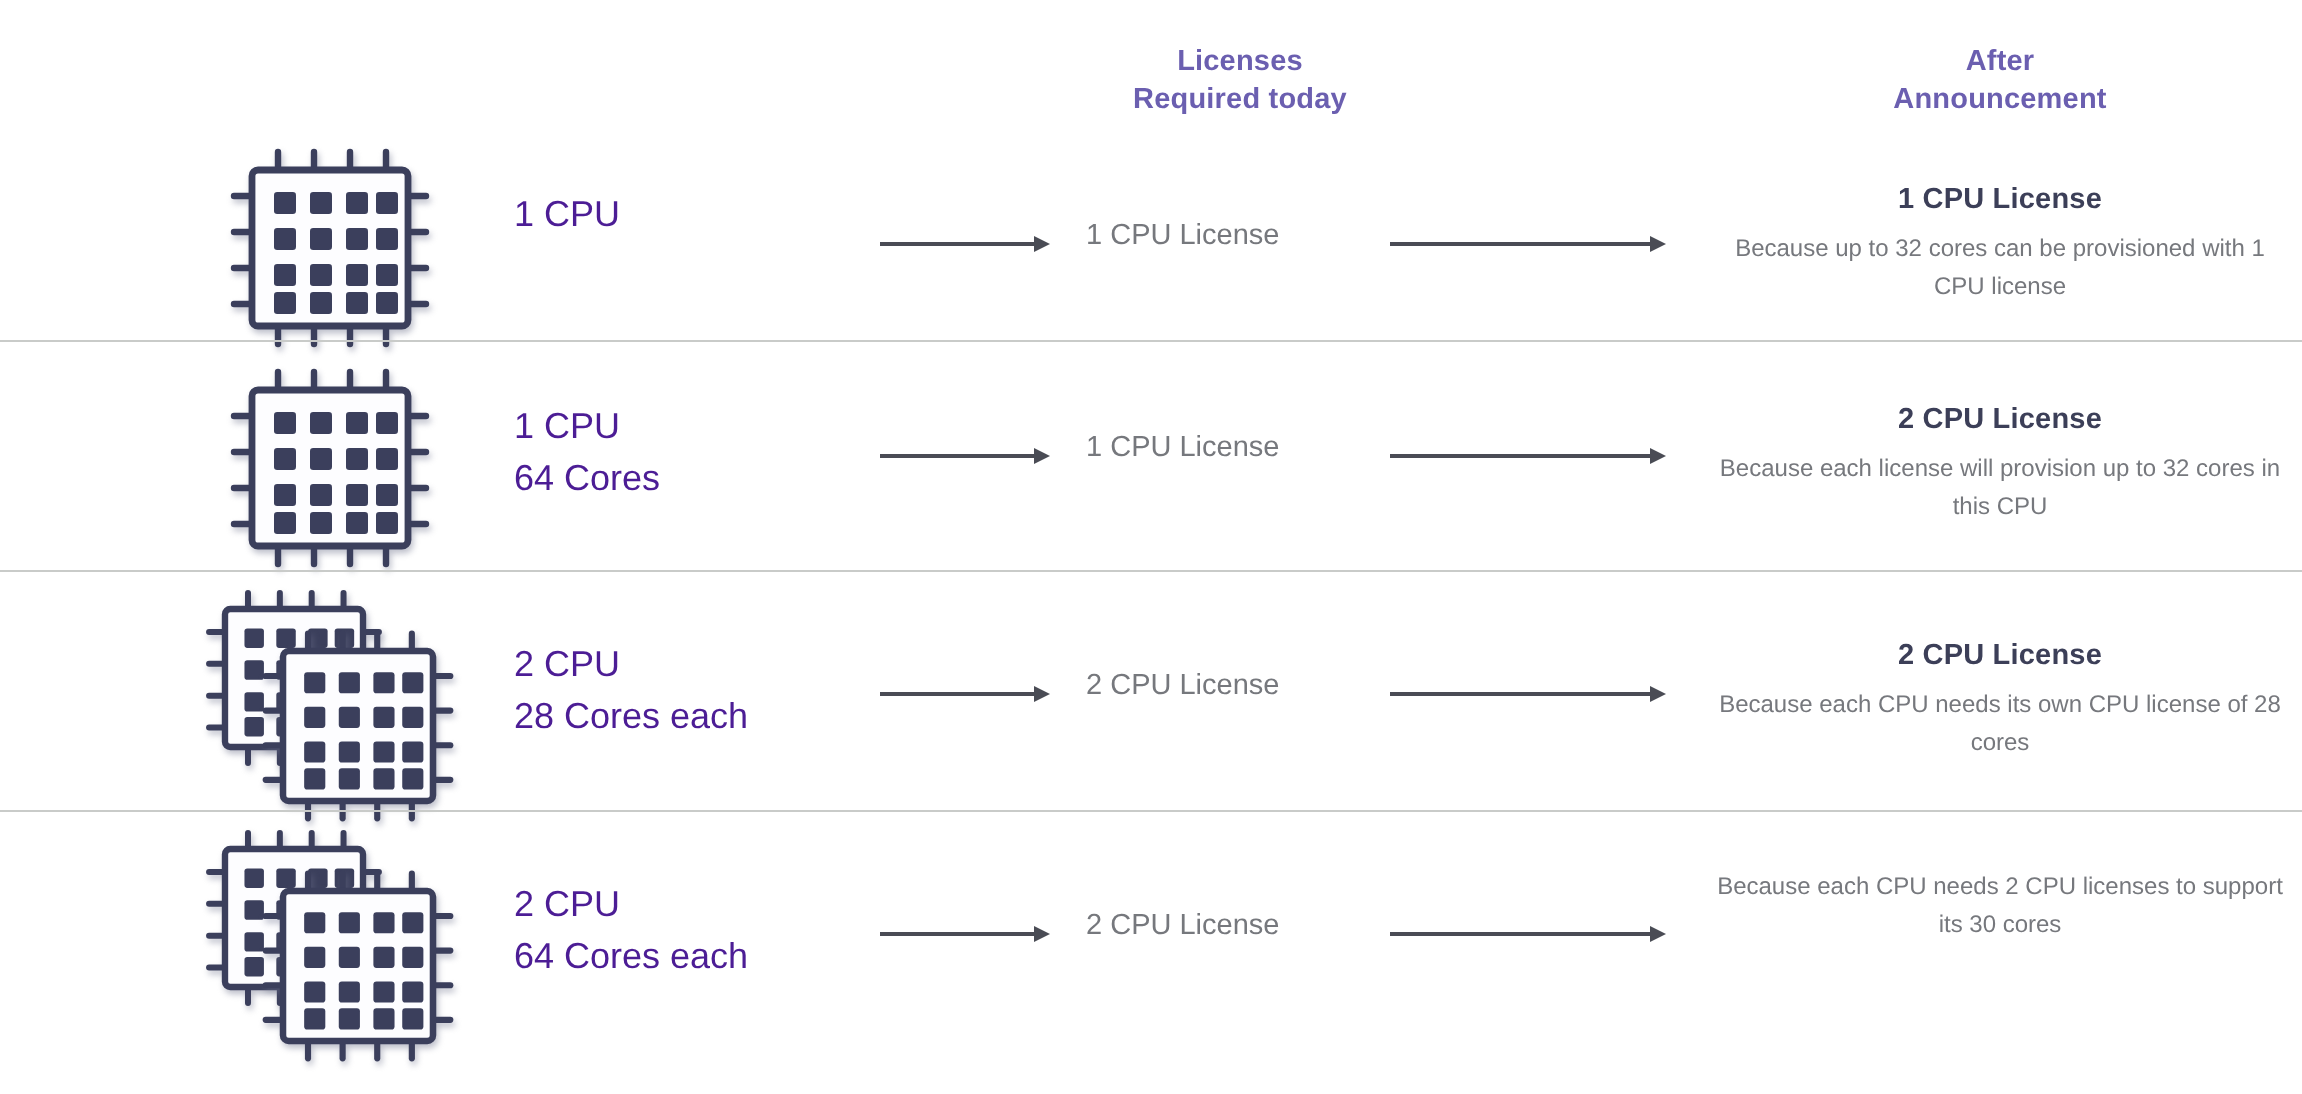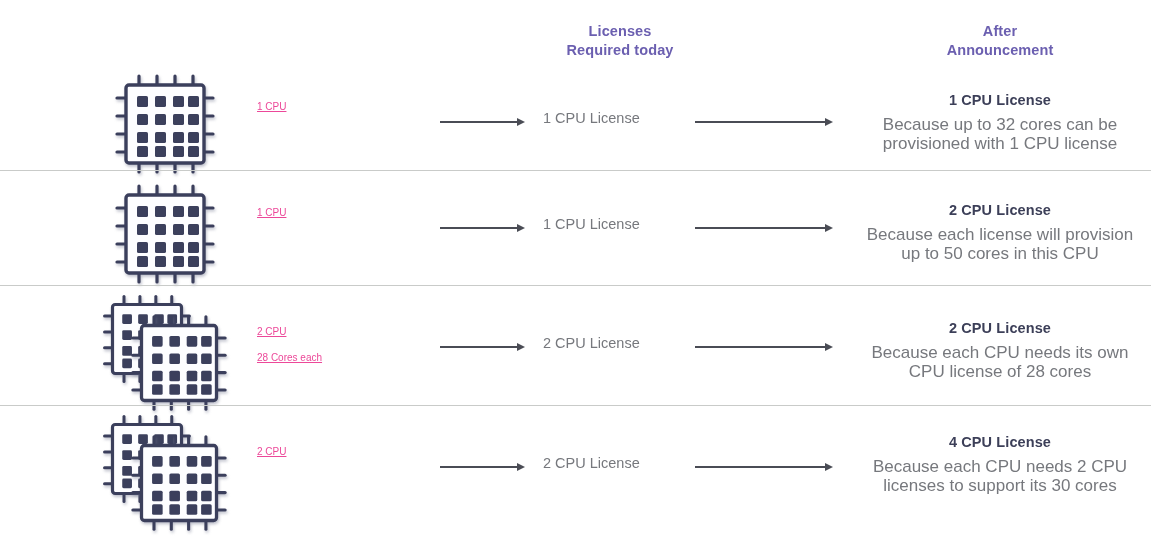--- a/index.html
+++ b/index.html
@@ -72,24 +72,23 @@
   }
   .chip.back  { left: 6px;  top: 2px; }
   .chip.front { left: 34px; top: 22px; }
   .chip.single{ left: 18px; top: 10px; }
 
   
   .spec-cell {
     position: absolute;
     left: 257px;
     width: 190px;
-    font-size: 10px;
+    font-size: 18px;
     line-height: 26px;
-    color: #ec4899;
-    text-decoration: underline;
+    color: #4c1d95;
   }
   .spec-cell .ln { display: block; white-space: nowrap; }
 
   .mid-cell {
     position: absolute;
     left: 543px;
     width: 190px;
     font-size: 14.5px;
     color: #76787d;
     white-space: nowrap;
@@ -104,21 +103,21 @@
   .right-title {
     display: block;
     font-size: 14.5px;
     font-weight: bold;
     color: #3c3f58;
     margin-bottom: 7px;
     letter-spacing: 0.1px;
   }
   .right-desc {
     display: block;
-    font-size: 17px;
+    font-size: 12px;
     line-height: 19px;
     color: #76787d;
   }
 
   
   .arrow {
     position: absolute;
     height: 10px;
   }
   .arrow .shaft {
@@ -271,37 +270,38 @@
               <rect x="60" y="74" width="11" height="11" rx="1.6"></rect>
                 <rect x="75" y="74" width="11" height="11" rx="1.6"></rect>
             </g>
           </svg>
         </span>
       </div>
     </div>
 
     <div class="spec-cell" style="top:28px;">
       <span class="ln">1 CPU</span>
+      <span class="ln">64 Cores</span>
     </div>
 
     <div class="arrow arrow-a" style="top:51px;">
       <span class="shaft"></span>
         <span class="head"></span>
     </div>
 
     <div class="mid-cell" style="top:44px;">1 CPU License</div>
 
     <div class="arrow arrow-b" style="top:51px;">
       <span class="shaft"></span>
         <span class="head"></span>
     </div>
 
     <div class="right-cell" style="top:30px;">
       <span class="right-title">2 CPU License</span>
-      <span class="right-desc">Because each license will provision up to 50 cores in this CPU</span>
+      <span class="right-desc">Because each license will provision up to 32 cores in this CPU</span>
     </div>
   </div>
   <div class="divider" style="top:285px;"></div>
 
   <div class="row" style="top:287px;height:118px;">
     <div class="chip-cell" style="top:4px;">
       <div class="chip-wrap">
         <span class="chip back">
           <svg width="92" height="92" viewBox="0 0 104 104">
             <g stroke="#3b3f5c" stroke-width="3.4" stroke-linecap="round">
@@ -494,33 +494,33 @@
               <rect x="60" y="74" width="11" height="11" rx="1.6"></rect>
                 <rect x="75" y="74" width="11" height="11" rx="1.6"></rect>
             </g>
           </svg>
         </span>
       </div>
     </div>
 
     <div class="spec-cell" style="top:32px;">
       <span class="ln">2 CPU</span>
+      <span class="ln">64 Cores each</span>
     </div>
 
     <div class="arrow arrow-a" style="top:55px;">
       <span class="shaft"></span>
         <span class="head"></span>
     </div>
 
     <div class="mid-cell" style="top:48px;">2 CPU License</div>
 
     <div class="arrow arrow-b" style="top:55px;">
       <span class="shaft"></span>
         <span class="head"></span>
     </div>
 
     <div class="right-cell" style="top:27px;">
-      <span class="right-title">4 CPU License</span>
       <span class="right-desc">Because each CPU needs 2 CPU licenses to support its 30 cores</span>
     </div>
   </div>
 
 </div>
 
 </body></html>

